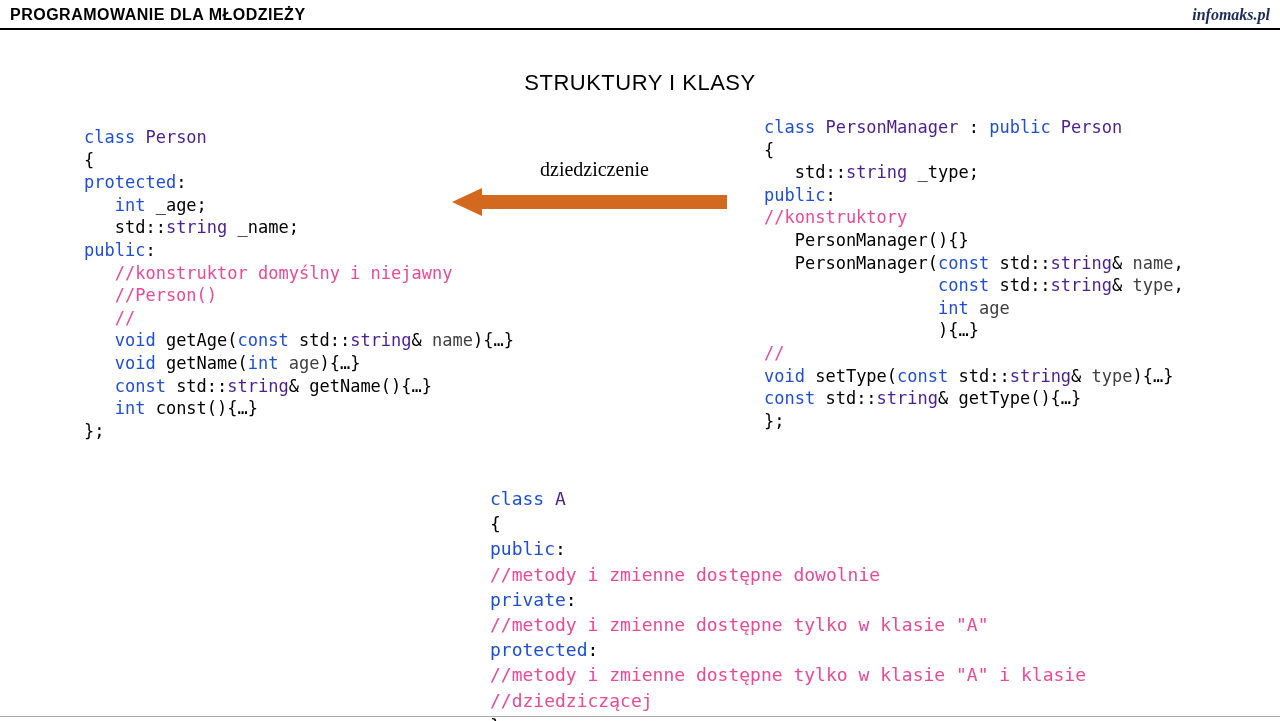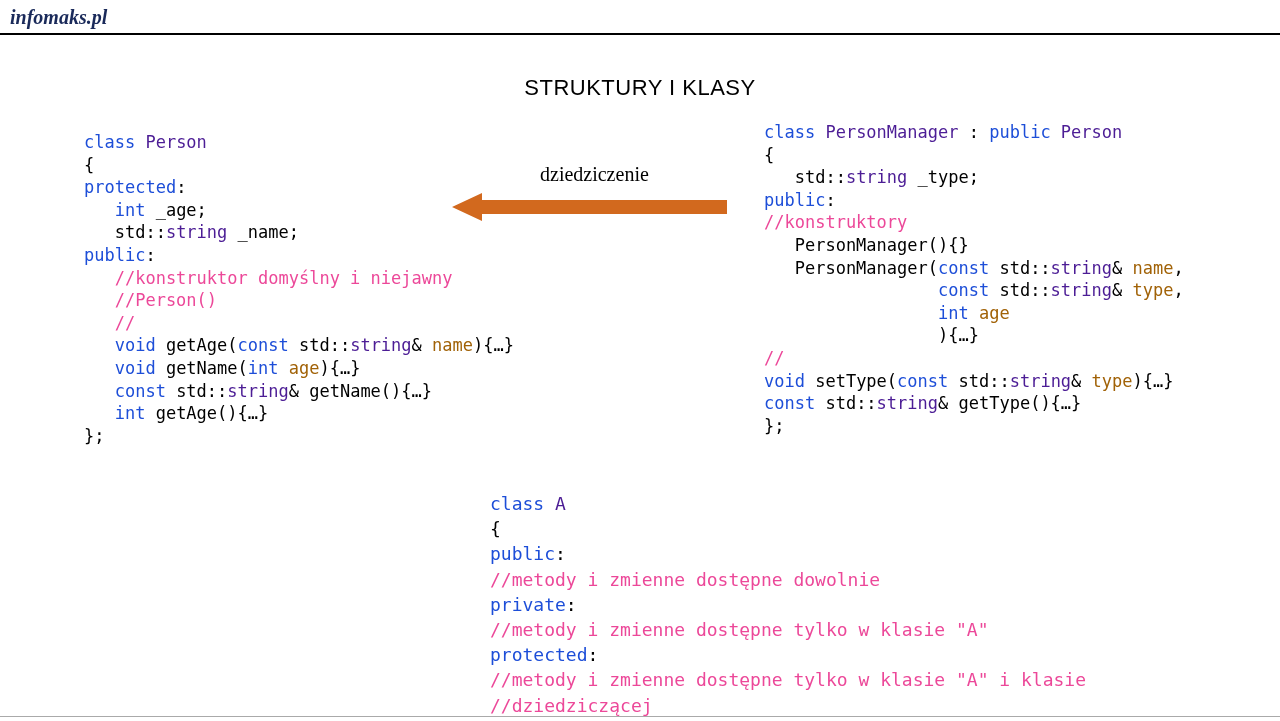--- a/index.html
+++ b/index.html
@@ -22,21 +22,21 @@
   .header-left {
     font-family: Arial, sans-serif;
     font-weight: bold;
     font-size: 16px;
     letter-spacing: 0.5px;
   }
   .header-right {
     font-family: Georgia, "Times New Roman", serif;
     font-style: italic;
     font-weight: bold;
-    font-size: 20px;
+    font-size: 16px;
     color: #1a2a5a;
     text-align: right;
   }
   .title {
     text-align: center;
     font-family: Arial, sans-serif;
     font-size: 22px;
     margin-top: 40px;
     letter-spacing: 0.5px;
   }
@@ -54,21 +54,21 @@
   .right-block { left: 764px; top: 20px; }
   .bottom-block {
     left: 490px;
     top: 390px;
     font-size: 18px;
     line-height: 1.4;
   }
   .kw   { color: #1d4ed8; }     
   .type { color: #4c1d95; }     
   .cmt  { color: #ec4899; }     
-  .arg  { color: #a16207; }        
+  .arg  { color: #404040; }        
   .arrow-label {
     position: absolute;
     left: 540px;
     top: 62px;
     font-family: Liberation Serif, serif;
     font-size: 20px;
   }
   .arrow {
     position: absolute;
     left: 452px;
@@ -81,40 +81,41 @@
     left: 0;
     bottom: 4px;
     width: 100%;
     border-top: 1px solid #aaa;
   }
 </style>
 </head>
 <body>
 
 <div class="header">
+  <div class="header-left">PROGRAMOWANIE DLA MŁODZIEŻY</div>
   <div class="header-right">infomaks.pl</div>
 </div>
 
 <div class="title">STRUKTURY I KLASY</div>
 
 <div class="content">
 
   <div class="code-block left-block"><span class="kw">class</span><span class="type"> Person</span>
 <span>{</span>
 <span class="kw">protected</span><span>:</span>
 <span class="kw">   int</span><span> _age;</span>
 <span>   std::</span><span class="type">string</span><span> _name;</span>
 <span class="kw">public</span><span>:</span>
 <span class="cmt">   //konstruktor domyślny i niejawny</span>
 <span class="cmt">   //Person()</span>
 <span class="cmt">   //</span>
 <span class="kw">   void</span><span> getAge(</span><span class="kw">const</span><span> std::</span><span class="type">string</span><span>&amp; </span><span class="arg">name</span><span>){…}</span>
 <span class="kw">   void</span><span> getName(</span><span class="kw">int</span><span> </span><span class="arg">age</span><span>){…}</span>
 <span class="kw">   const</span><span> std::</span><span class="type">string</span><span>&amp; getName(){…}</span>
-<span class="kw">   int</span><span> getAge(){…}</span>
+<span class="kw">   int</span><span> const(){…}</span>
 <span>};</span></div>
 
   <div class="arrow-label">dziedziczenie</div>
 
   <svg class="arrow" viewBox="0 0 275 28">
     <polygon points="0,14 30,0 30,7 275,7 275,21 30,21 30,28" fill="#d2691e"></polygon>
   </svg>
 
   <div class="code-block right-block"><span class="kw">class</span><span class="type"> PersonManager</span><span> : </span><span class="kw">public</span><span class="type"> Person</span>
 <span>{</span>

